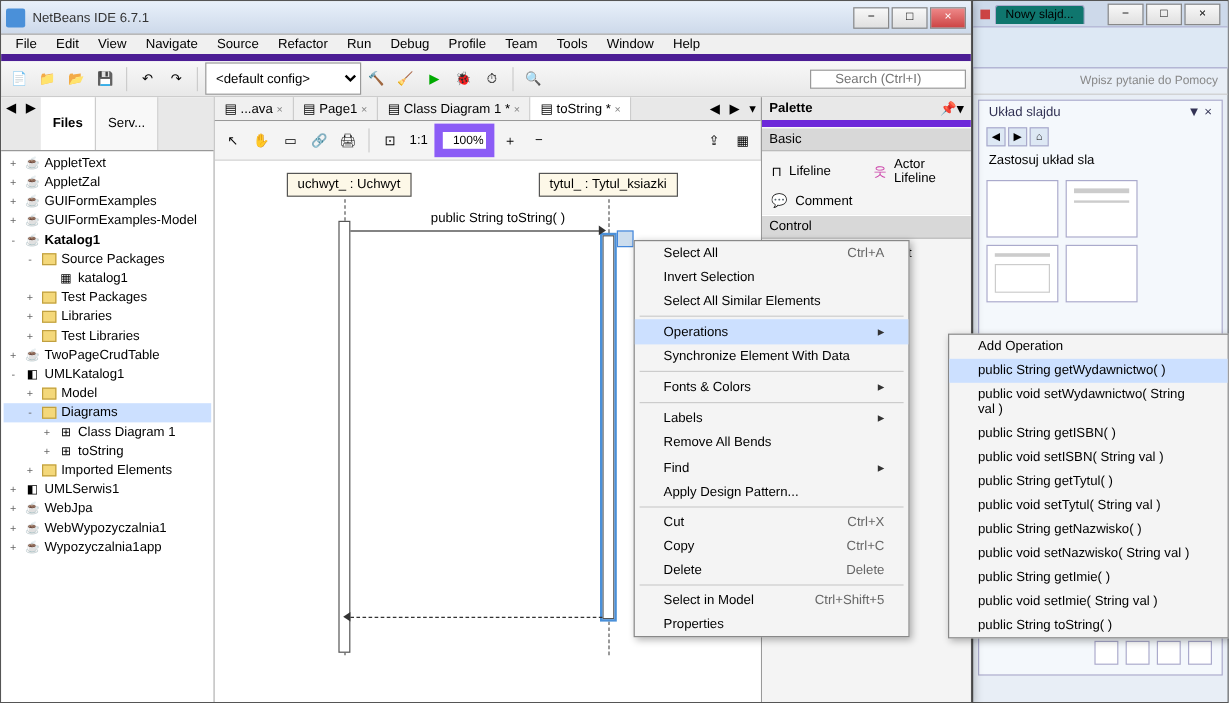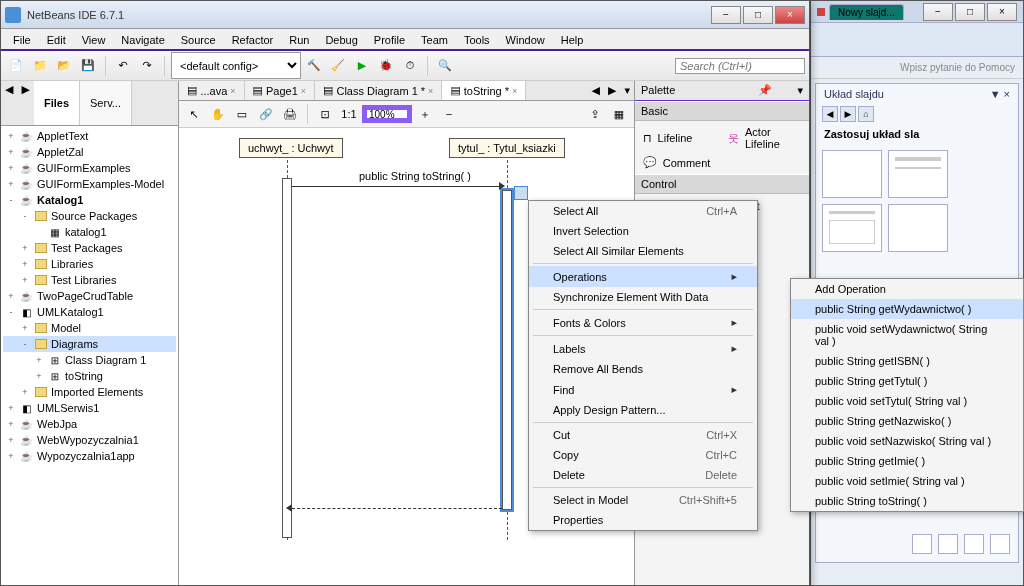--- a/index.html
+++ b/index.html
@@ -9,29 +9,29 @@
 .window { position: absolute; background: #f0f0f0; border: 1px solid #555; box-shadow: 2px 2px 8px rgba(0,0,0,0.3); }
 .main-window { left: 0; top: 0; width: 810px; height: 586px; }
 .titlebar { height: 28px; background: linear-gradient(#e8f0fa, #cdd9ea); display: flex; align-items: center; padding: 0 4px; border-bottom: 1px solid #999; }
 .titlebar .icon { width: 16px; height: 16px; background: #4a90d9; margin-right: 6px; border-radius: 2px; }
 .titlebar .title { flex: 1; color: #333; }
 .win-btns { display: flex; gap: 2px; }
 .win-btn { width: 30px; height: 18px; border: 1px solid #888; background: linear-gradient(#f8f8f8,#e0e0e0); display: flex; align-items: center; justify-content: center; font-size: 10px; cursor: pointer; }
 .win-btn.close { background: linear-gradient(#e88,#c44); color: #fff; }
 
 
-.menubar { height: 22px; background: #f0f0f0; display: flex; align-items: flex-end; padding: 0 4px; border-bottom: 2px solid #4c1d95; }
+.menubar { height: 22px; background: #f0f0f0; display: flex; align-items: center; padding: 0 4px; border-bottom: 6px solid #4c1d95; }
 .menubar span { padding: 3px 8px; cursor: pointer; }
 
 
 .toolbar { height: 30px; background: linear-gradient(#f8f8f8,#e8e8e8); display: flex; align-items: center; padding: 0 4px; border-bottom: 1px solid #ccc; gap: 2px; }
 .tb-btn { width: 22px; height: 22px; border: 1px solid transparent; display: flex; align-items: center; justify-content: center; cursor: pointer; border-radius: 2px; }
 .tb-sep { width: 1px; height: 20px; background: #ccc; margin: 0 4px; }
 .config-combo { height: 27px; width: 130px; border: 1px solid #999; background: #fff; font-size: 11px; padding: 0 4px; }
-.search-box { margin-left: auto; height: 16px; width: 130px; border: 1px solid #999; background: #fff; padding: 0 4px; color: #888; font-style: italic; }
+.search-box { margin-left: auto; height: 16px; width: 130px; border: 1px solid #999; background: #fff; padding: 0 20px; color: #888; }
 
 
 .main-area { display: flex; height: calc(100% - 80px); }
 .left-panel { width: 178px; background: #fff; border-right: 1px solid #999; display: flex; flex-direction: column; }
 .panel-tabs { display: flex; background: #e8e8e8; border-bottom: 1px solid #999; }
 .panel-tab { padding: 16px 10px; border-right: 1px solid #ccc; cursor: pointer; background: #f8f8f8; }
 .panel-tab.active { background: #fff; font-weight: bold; }
 .panel-tab-btns { margin-left: auto; display: flex; }
 .panel-tab-btns span { padding: 2px 4px; cursor: pointer; }
 
@@ -44,33 +44,33 @@
 .ind-1 { padding-left: 16px; }
 .ind-2 { padding-left: 30px; }
 
 
 .center-panel { flex: 1; display: flex; flex-direction: column; background: #fff; }
 .editor-tabs { display: flex; background: #e8e8e8; border-bottom: 1px solid #999; align-items: center; }
 .editor-tab { padding: 3px 8px; border-right: 1px solid #ccc; background: #f0f0f0; cursor: pointer; display: flex; align-items: center; gap: 3px; }
 .editor-tab.active { background: #fff; }
 .editor-tab .x { color: #888; font-size: 9px; }
 .editor-toolbar { display: flex; align-items: center; padding: 2px 4px; border-bottom: 1px solid #ccc; gap: 2px; background: #f4f4f4; }
-.zoom { width: 50px; height: 18px; border: 5px solid #8b5cf6; font-size: 10px; padding: 0 2px; }
+.zoom { width: 50px; height: 28px; border: 7px solid #8b5cf6; font-size: 10px; padding: 0 2px; text-align: right; }
 .canvas { flex: 1; background: #fff; position: relative; overflow: hidden; }
 .lifeline-head { position: absolute; border: 1px solid #555; background: #fdf8e8; padding: 3px 8px; font-size: 11px; }
 .lifeline-line { position: absolute; width: 1px; border-left: 1px dashed #555; }
 .activation { position: absolute; width: 10px; background: #fff; border: 1px solid #555; }
 .message-line { position: absolute; height: 1px; background: #333; }
 .message-label { position: absolute; font-size: 11px; }
 .arrow-head { position: absolute; width: 0; height: 0; border-top: 4px solid transparent; border-bottom: 4px solid transparent; border-left: 6px solid #333; }
 .return-line { position: absolute; height: 1px; border-top: 1px dashed #333; }
 
 
 .right-panel { width: 175px; background: #f4f4f4; border-left: 1px solid #999; }
-.palette-header { padding: 3px 6px; background: #e8e8e8; border-bottom: 1px solid #6d28d9; font-weight: normal; display: flex; gap: 25px; }
+.palette-header { padding: 3px 6px; background: #e8e8e8; border-bottom: 6px solid #6d28d9; font-weight: bold; display: flex; }
 .palette-section { padding: 3px 6px; background: #d8d8d8; border-bottom: 1px solid #bbb; border-top: 1px solid #fff; }
 .palette-items { padding: 2px; }
 .palette-item { display: flex; align-items: center; padding: 3px 6px; cursor: pointer; gap: 6px; }
 .palette-row { display: flex; }
 .palette-row .palette-item { flex: 1; }
 
 
 .context-menu { position: absolute; background: #f4f4f4; border: 1px solid #888; box-shadow: 2px 2px 6px rgba(0,0,0,0.3); min-width: 230px; z-index: 100; }
 .menu-item { display: flex; padding: 4px 20px 4px 24px; cursor: pointer; align-items: center; }
 .menu-item.highlighted { background: #cce0ff; }
@@ -80,21 +80,21 @@
 .menu-sep { height: 1px; background: #ccc; margin: 2px 4px; }
 
 
 .bg-window { left: 810px; top: 0; width: 214px; height: 586px; background: #e8eef6; }
 .bg-ribbon-top { height: 22px; background: #cdd9ea; display: flex; align-items: center; padding: 0 6px; gap: 4px; border-bottom: 1px solid #aac; }
 .bg-tab { background: #0f766e; border: 1px solid #aac; border-bottom: none; padding: 2px 8px; border-radius: 3px 3px 0 0; font-size: 10px; }
 .bg-help { height: 22px; display: flex; align-items: center; justify-content: flex-end; padding-right: 8px; color: #888; font-size: 10px; border-bottom: 1px solid #ccc; }
 .bg-panel-title { padding: 4px 8px; font-size: 11px; color: #335; }
 .bg-mini-toolbar { display: flex; gap: 2px; padding: 2px 6px; }
 .bg-mini-btn { width: 16px; height: 16px; background: #dde8f4; border: 1px solid #aac; display: flex; align-items: center; justify-content: center; font-size: 9px; }
-.bg-section-label { padding: 4px 8px; font-weight: bold; font-size: 11px; }
+.bg-section-label { padding: 4px 8px; font-weight: normal; font-size: 11px; }
 .bg-layout-grid { display: flex; flex-wrap: wrap; gap: 6px; padding: 6px; }
 .bg-layout-thumb { width: 60px; height: 48px; background: #fff; border: 1px solid #aac; }
 .bg-bottom-icons { position: absolute; bottom: 8px; right: 8px; display: flex; gap: 6px; }
 .bg-bottom-icons span { width: 20px; height: 20px; border: 1px solid #aac; background: #fff; }
 .folder-ico { background: #f4d87a; border: 1px solid #c0a040; width: 12px; height: 10px; }
 </style>
 </head>
 <body>
 
 <div class="window bg-window">
@@ -488,20 +488,23 @@
     <div class="menu-item highlighted">
       <span class="label">public String  getWydawnictwo( )</span>
     </div>
     <div class="menu-item">
       <span class="label">public void  setWydawnictwo( String val )</span>
     </div>
     <div class="menu-item">
       <span class="label">public String  getISBN( )</span>
     </div>
     <div class="menu-item">
+      <span class="label">public void  setISBN( String val )</span>
+    </div>
+    <div class="menu-item">
       <span class="label">public String  getTytul( )</span>
     </div>
     <div class="menu-item">
       <span class="label">public void  setTytul( String val )</span>
     </div>
     <div class="menu-item">
       <span class="label">public String  getNazwisko( )</span>
     </div>
     <div class="menu-item">
       <span class="label">public void  setNazwisko( String val )</span>

